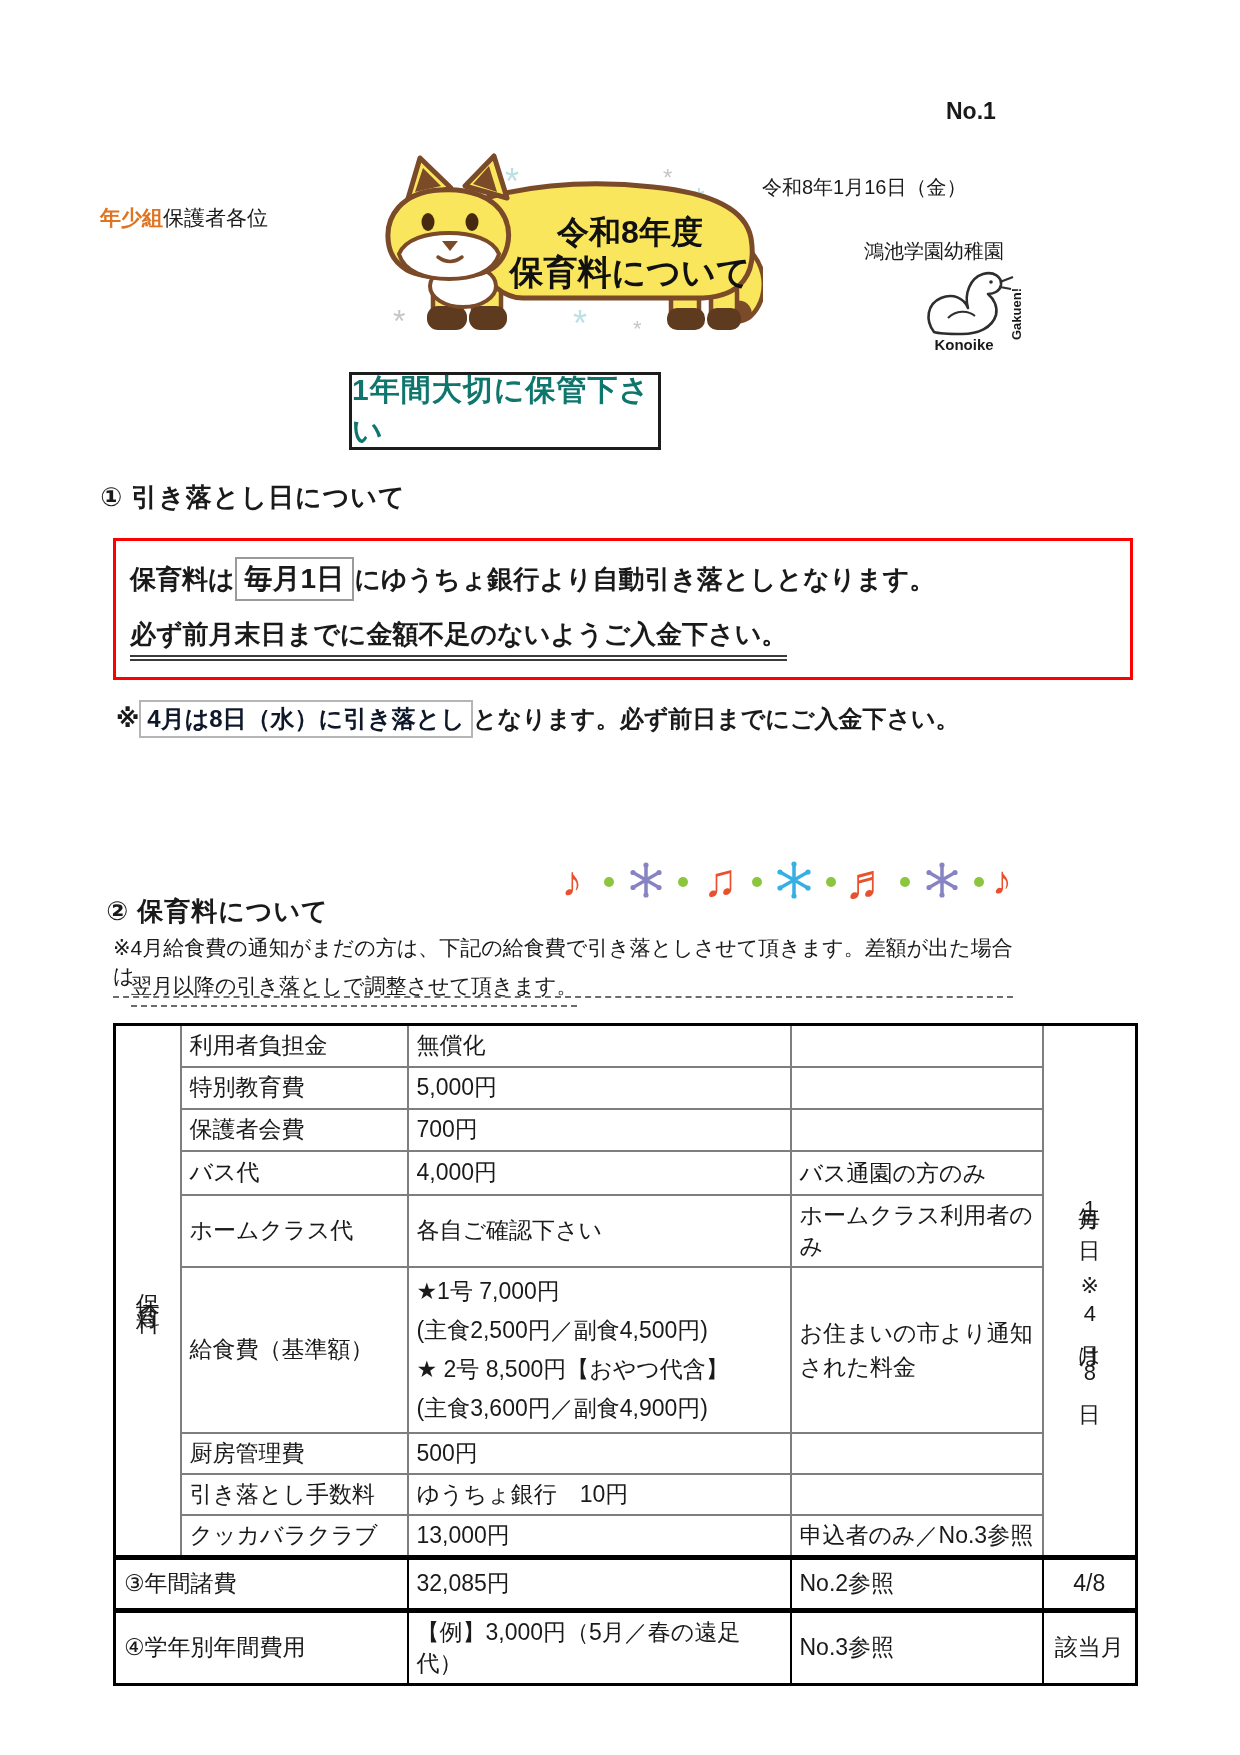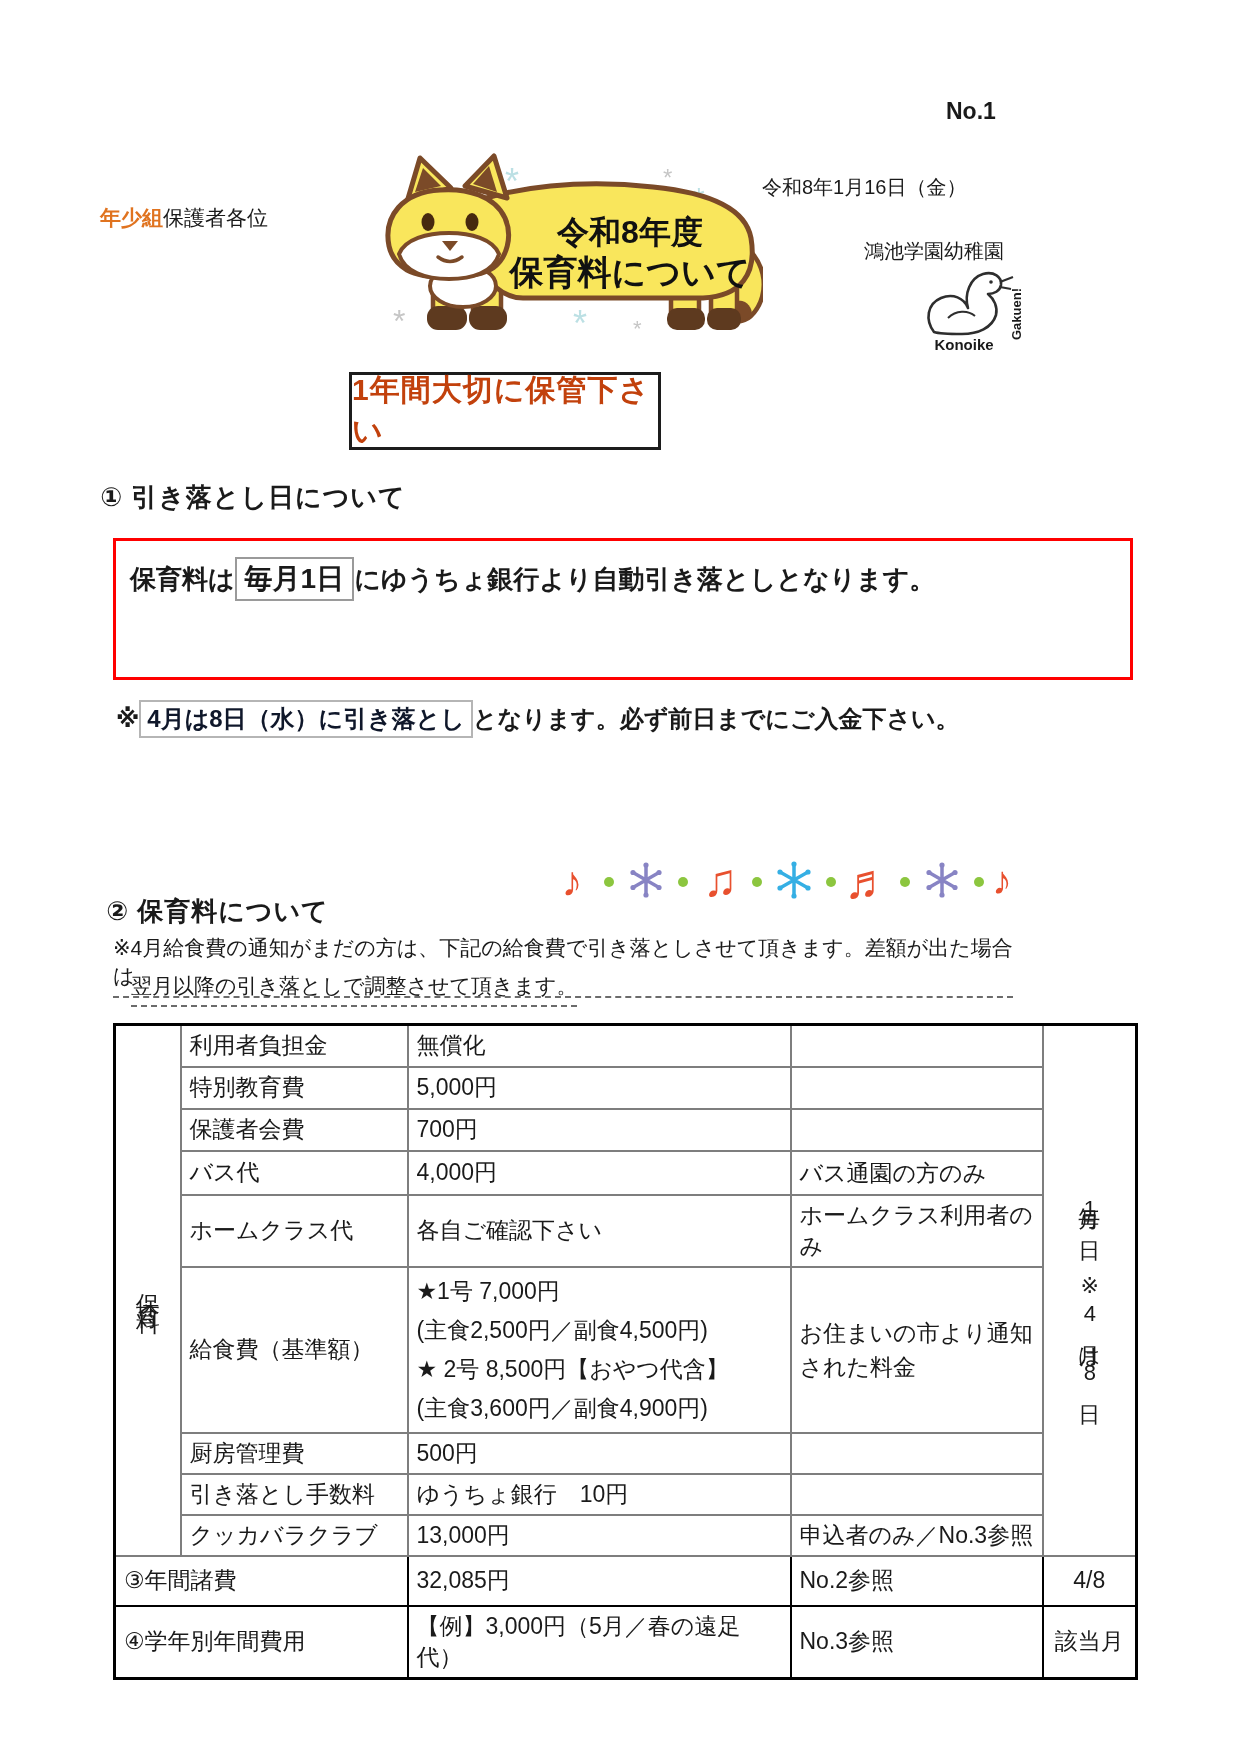--- a/index.html
+++ b/index.html
@@ -8,21 +8,21 @@
   .abs{position:absolute;}
 
   .no1{left:946px;top:70px;font-size:23px;font-weight:700;}
   .recipient{left:100px;top:176px;font-size:21px;}
   .recipient .cls{color:#E0731F;font-weight:700;}
   .hdr-date{left:762px;top:146px;font-size:20px;}
   .school{left:864px;top:210px;font-size:20px;}
 
   .keepbox{left:349px;top:344px;width:306px;height:72px;border:3px solid #1c1c1c;
            display:flex;align-items:center;justify-content:center;}
-  .keepbox span{color:#c2410c;font-weight:700;font-size:30px;letter-spacing:1px;}
+  .keepbox span{color:#0f766e;font-weight:700;font-size:30px;letter-spacing:1px;}
 
   .h1{left:100px;top:452px;font-size:26px;font-weight:700;letter-spacing:1px;}
 
   .redbox{left:113px;top:510px;width:1014px;height:136px;border:3px solid #FF0000;background:#fff;}
   .redbox .l1{position:absolute;left:14px;top:16px;font-size:26px;font-weight:700;}
   .redbox .boxed{display:inline-block;border:2px solid #9a9a9a;padding:1px 8px;font-size:28px;font-weight:700;}
   .redbox .l2{position:absolute;left:14px;top:76px;font-size:26px;font-weight:700;
               border-bottom:6px double #3a3a3a;padding-bottom:3px;}
 
   .note1{left:116px;top:672px;font-size:24px;font-weight:700;}
@@ -35,21 +35,21 @@
   .s2note2{left:131px;top:944px;font-size:21px;border-bottom:2px dashed #6b6b6b;padding-bottom:5px;}
 
   table.tbl{position:absolute;left:113px;top:995px;width:1022px;border-collapse:collapse;table-layout:fixed;
             border:3px solid #000;}
   table.tbl td{border:2px solid #7e7e7e;font-size:23px;vertical-align:middle;padding:4px 8px;overflow:hidden;}
   td.c-item{padding-left:12px;}
   td.c-val{padding-left:14px;border-radius:21px;}
   tr.r{height:42px;}
   tr.r-meal{height:160px;}
   tr.r-s{height:40px;}
-  tr.sum td{border-top:2px solid #0f766e;border-color:#000;height:40px;}
+  tr.sum td{border-top:5px solid #0f766e;border-color:#000;height:40px;}
   td.group{text-align:center;padding:0;}
   .vert{writing-mode:vertical-rl;text-orientation:upright;}
   .group-label{font-size:24px;letter-spacing:8px;}
   td.sched{text-align:center;padding:0;}
   .sched-inner{display:flex;flex-direction:column;align-items:center;justify-content:center;gap:46px;height:100%;}
   .sched-inner span{font-size:22px;letter-spacing:3px;}
   .meal-cell{padding:6px 0 6px 14px;}
   .meal-line{line-height:39px;font-size:23px;}
   .note-mid{font-size:21px;line-height:34px;}
   .note-sm{font-size:18px;}
@@ -127,20 +127,21 @@
   <div class="abs keepbox">
     <span>1年間大切に保管下さい</span>
   </div>
 
   <div class="abs h1">① 引き落とし日について</div>
 
   <div class="abs redbox">
     <div class="l1">
       <span>保育料は</span><span class="boxed">毎月1日</span><span>にゆうちょ銀行より自動引き落としとなります。</span>
     </div>
+    <div class="l2">必ず前月末日までに金額不足のないようご入金下さい。</div>
   </div>
 
   <div class="abs note1">
     <span>※</span><span class="rbox">4月は8日（水）に引き落とし</span><span>となります。必ず前日までにご入金下さい。</span>
   </div>
 
 
   <svg class="abs" style="left:552px;top:816px;" width="462" height="66" viewBox="0 0 462 66">
     <text x="20" y="52" text-anchor="middle" font-size="42" fill="#E8502E">♪</text>
     <circle cx="57" cy="38" r="5" fill="#8CC63F"></circle>

